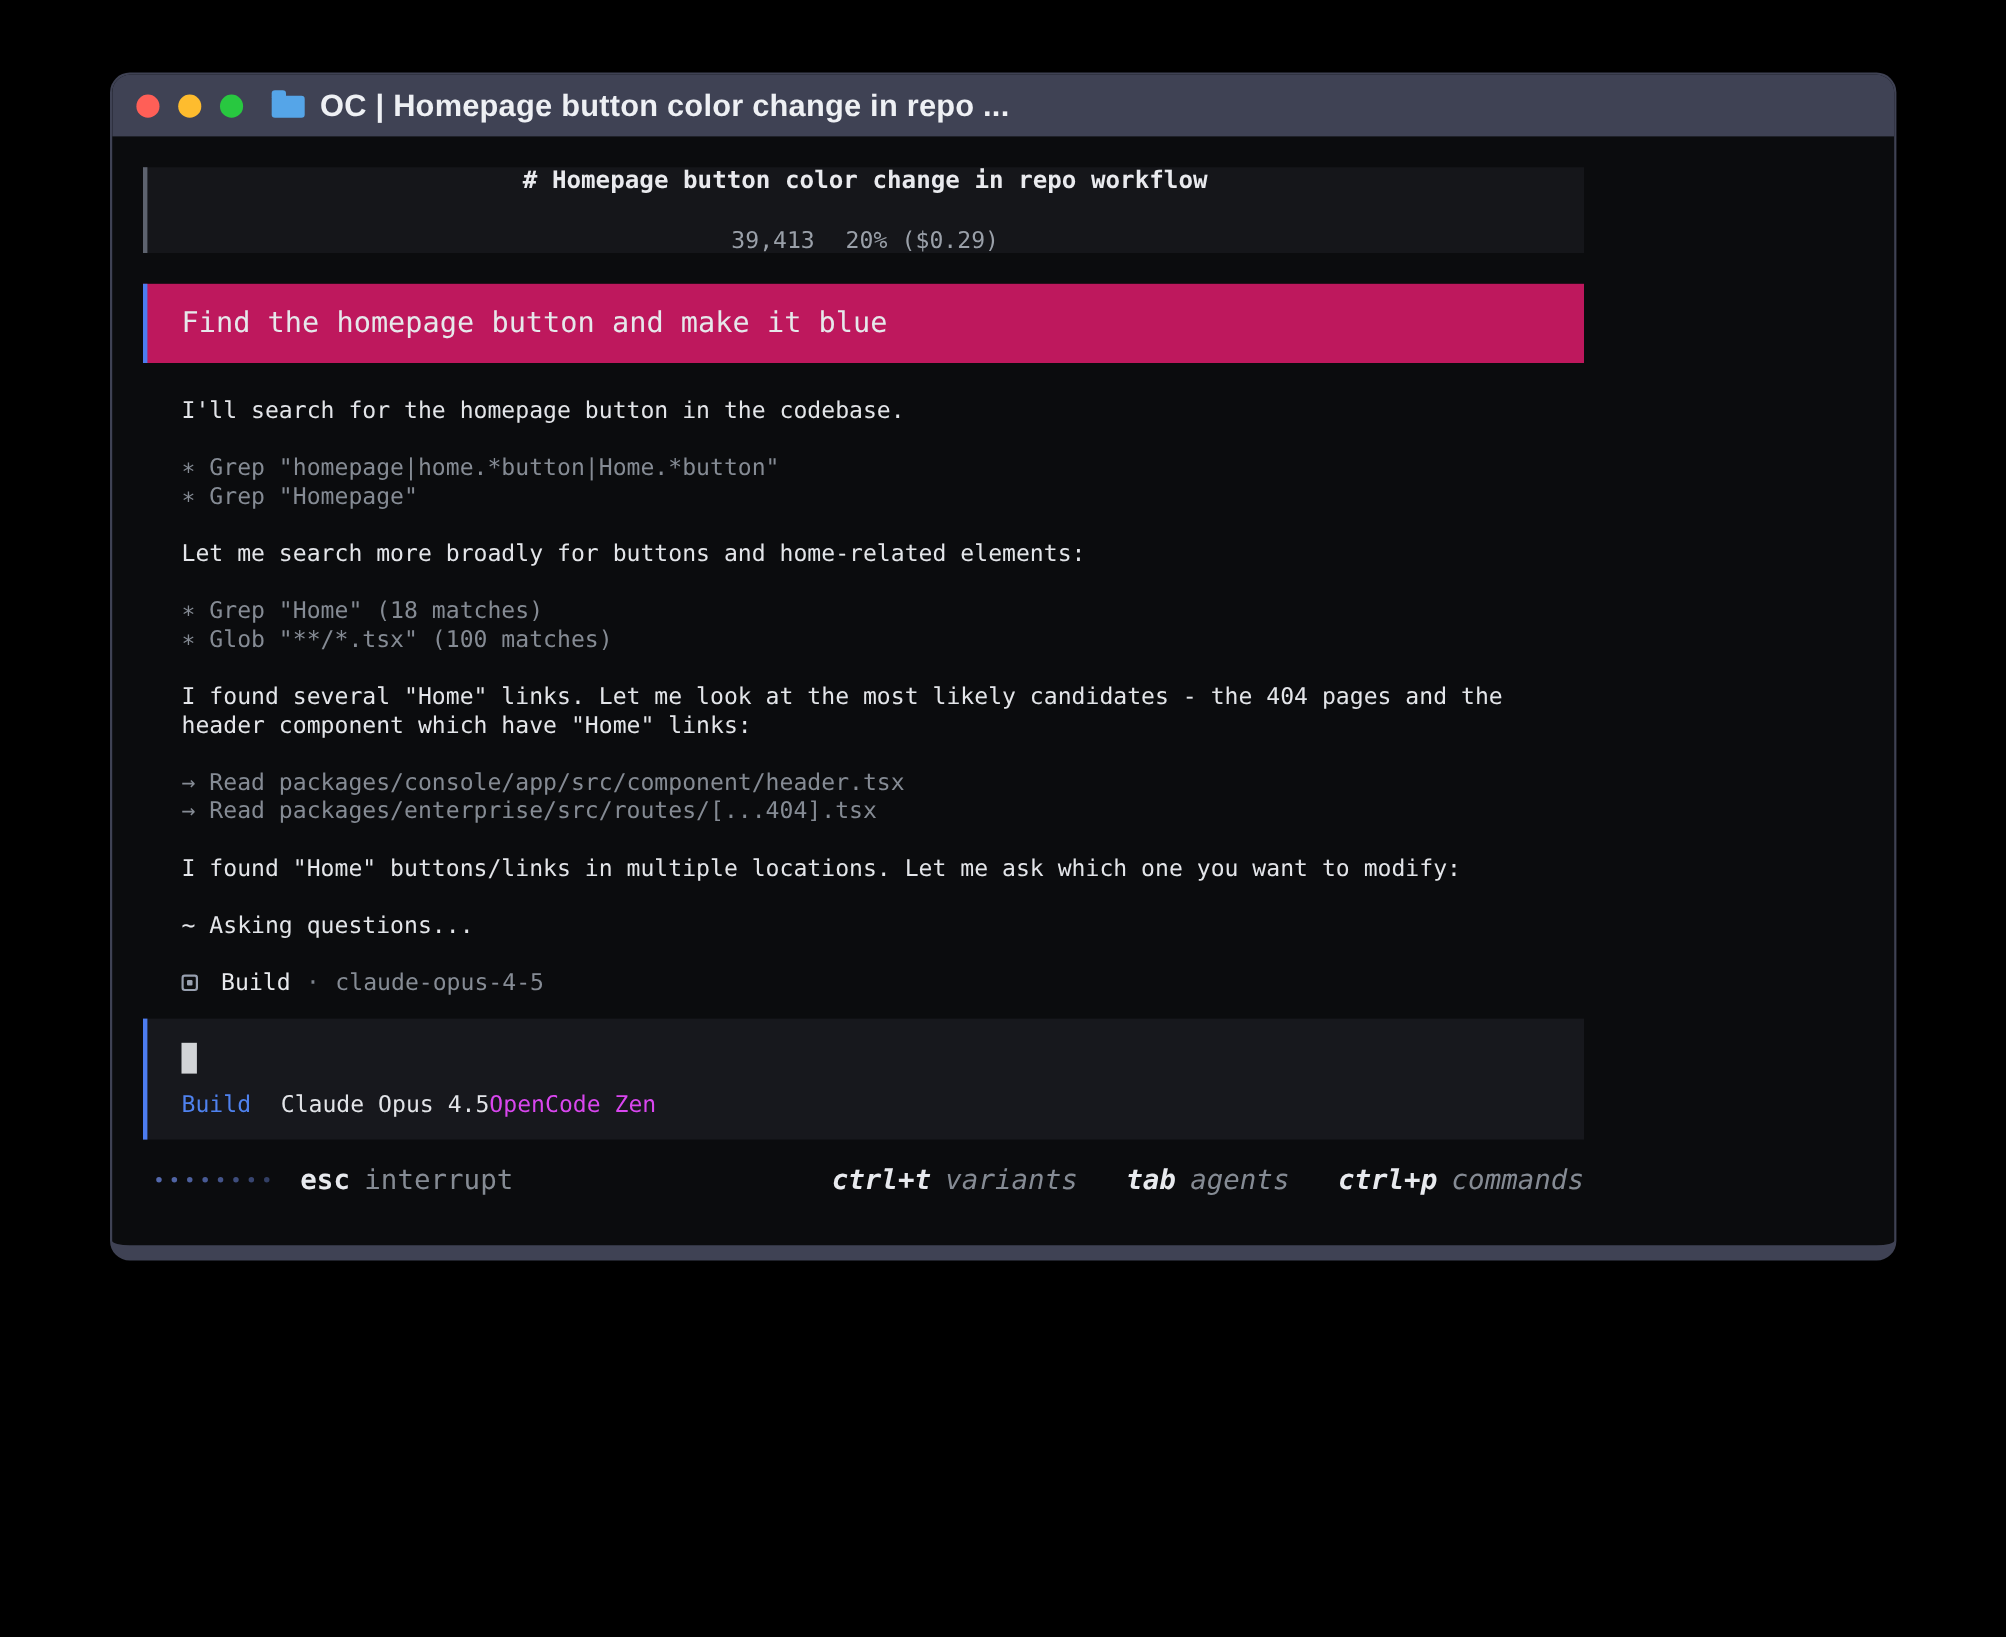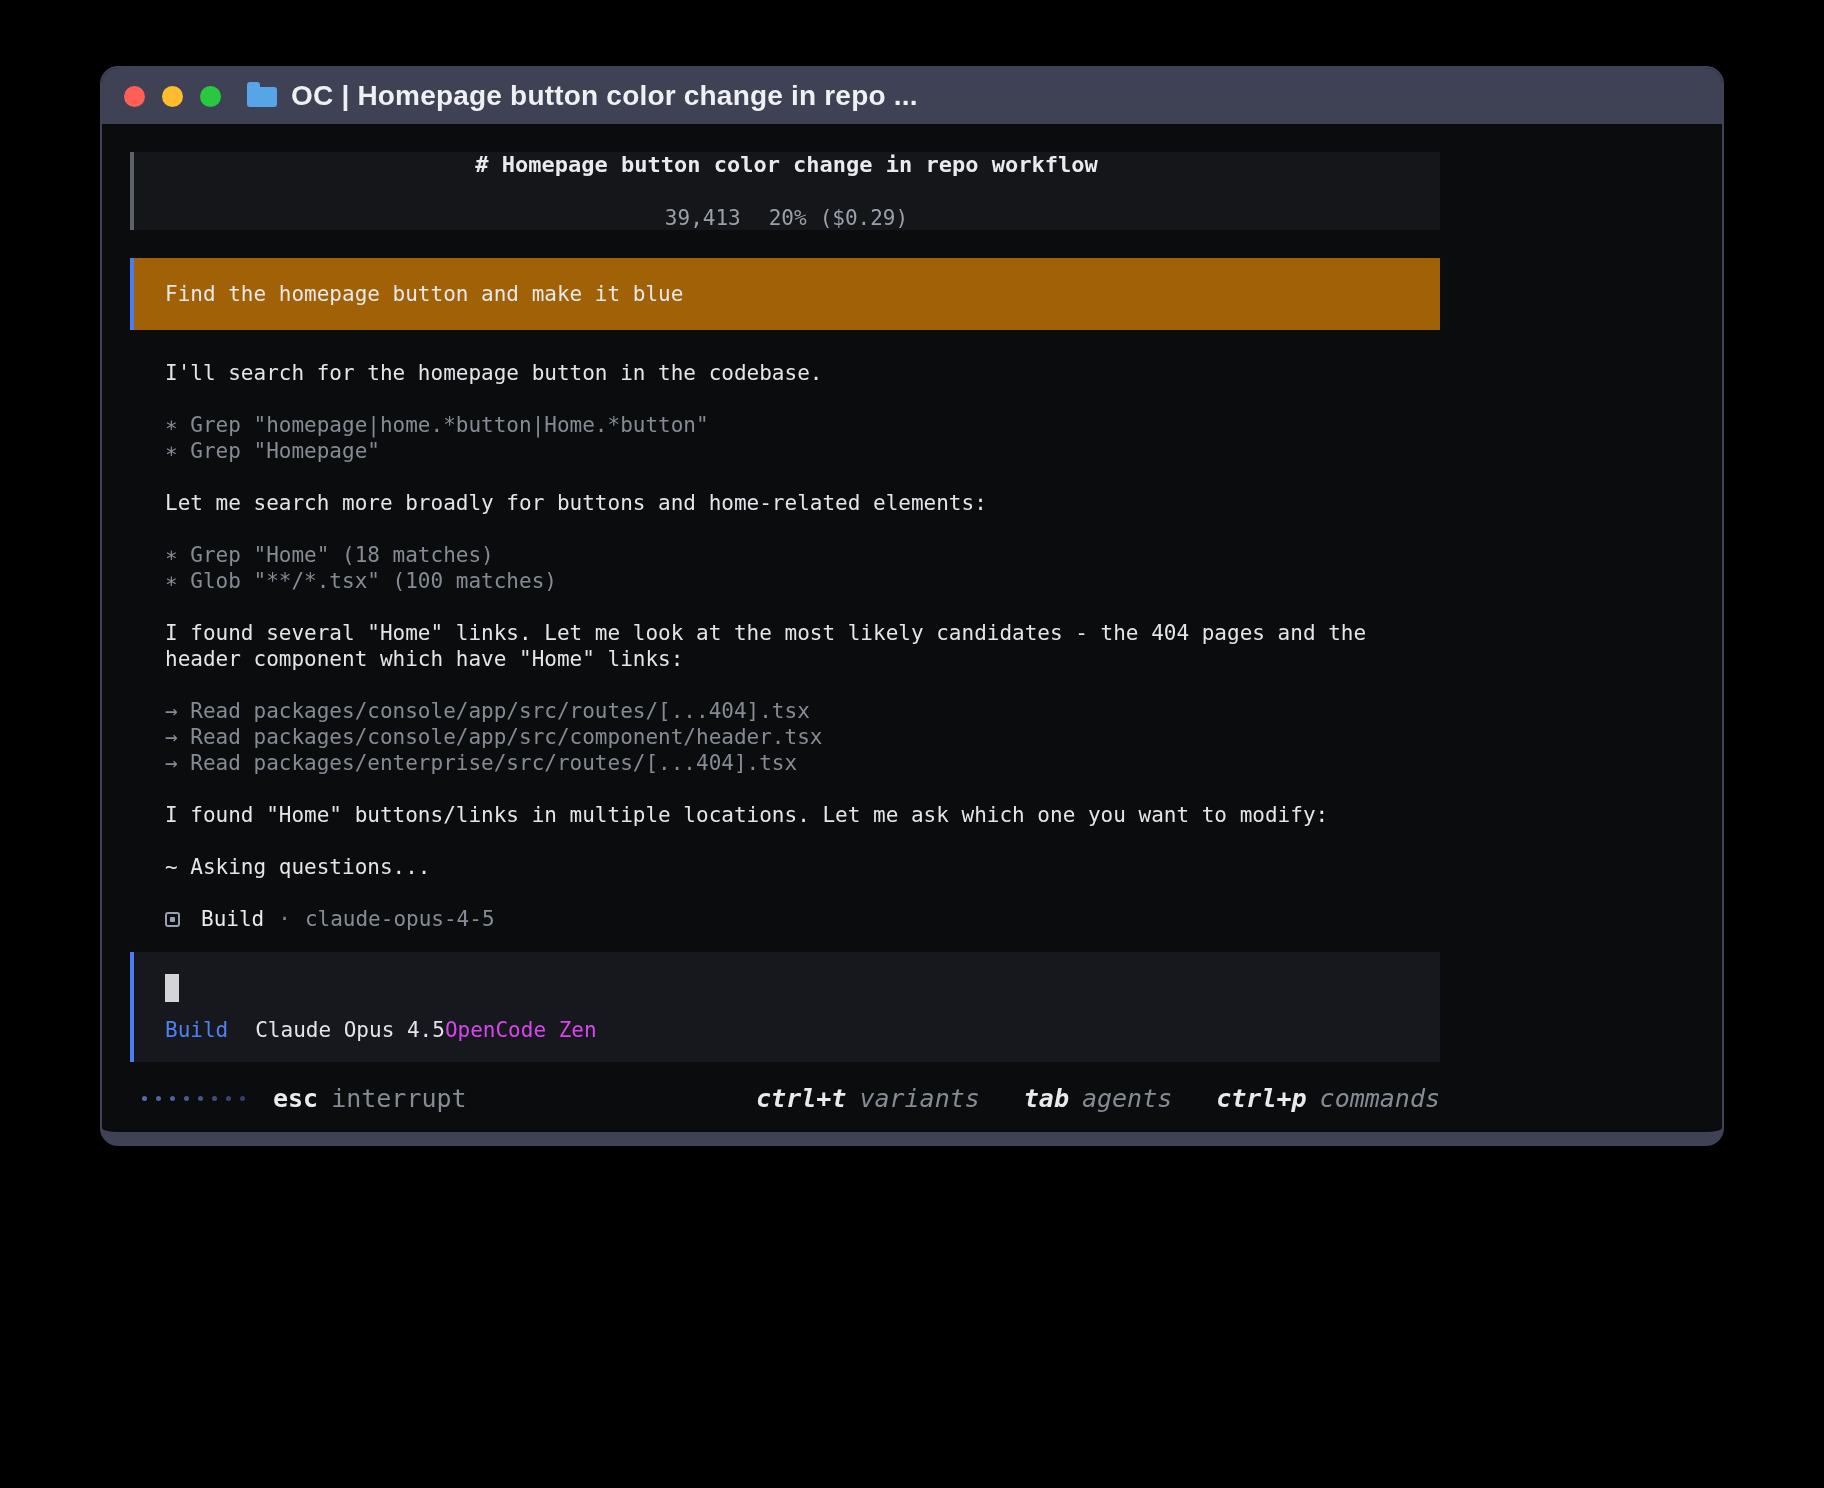--- a/index.html
+++ b/index.html
@@ -69,25 +69,25 @@
     display:flex; align-items:center; justify-content:space-between;flex-direction:column;
   }
   .sh-title { font-weight:bold; font-size:22px; color:#e9eaee; white-space:nowrap; }
   .sh-stats { display:flex; align-items:center; color:#9aa0a9; font-size:21px; }
   .sh-stats .tok { margin-right:28px; }
   .sh-stats .pct { margin-right:13px; }
 
   .user-msg {
     margin-top:28px;
     width:1310px; height:72px;
-    background:#a16207;
+    background:#be185d;
     border-left:4px solid #4c7cf0;
     padding:0 31px;
     display:flex; align-items:center;
-    font-size:21px; color:#e6e8eb;
+    font-size:26px; color:#e6e8eb;
     white-space:nowrap;
   }
 
   .transcript { margin-top:30px; padding-left:35px; width:1310px; }
   .para { margin:0 0 26px 0; }
   .para:last-child { margin-bottom:0; }
   .line {
     margin:0;
     font-size:21px;
     line-height:26px;
@@ -194,21 +194,20 @@
           <p class="line">Let me search more broadly for buttons and home-related elements:</p>
         </div>
         <div class="para">
           <p class="line muted">∗ Grep "Home" (18 matches)</p>
           <p class="line muted">∗ Glob "**/*.tsx" (100 matches)</p>
         </div>
         <div class="para">
           <p class="line">I found several "Home" links. Let me look at the most likely candidates - the 404 pages and the header component which have "Home" links:</p>
         </div>
         <div class="para">
-          <p class="line muted">→ Read packages/console/app/src/routes/[...404].tsx</p>
           <p class="line muted">→ Read packages/console/app/src/component/header.tsx</p>
           <p class="line muted">→ Read packages/enterprise/src/routes/[...404].tsx</p>
         </div>
         <div class="para">
           <p class="line">I found "Home" buttons/links in multiple locations. Let me ask which one you want to modify:</p>
         </div>
         <div class="para">
           <p class="line">~ Asking questions...</p>
         </div>
         <div class="para">

